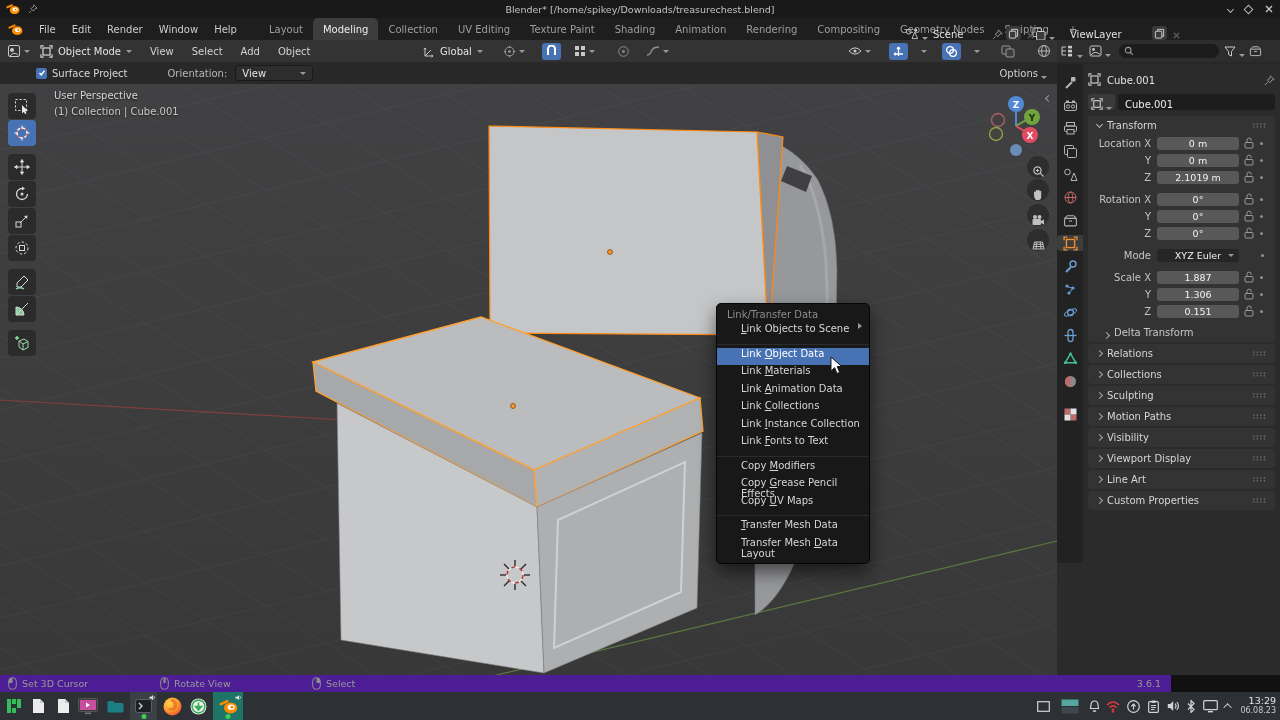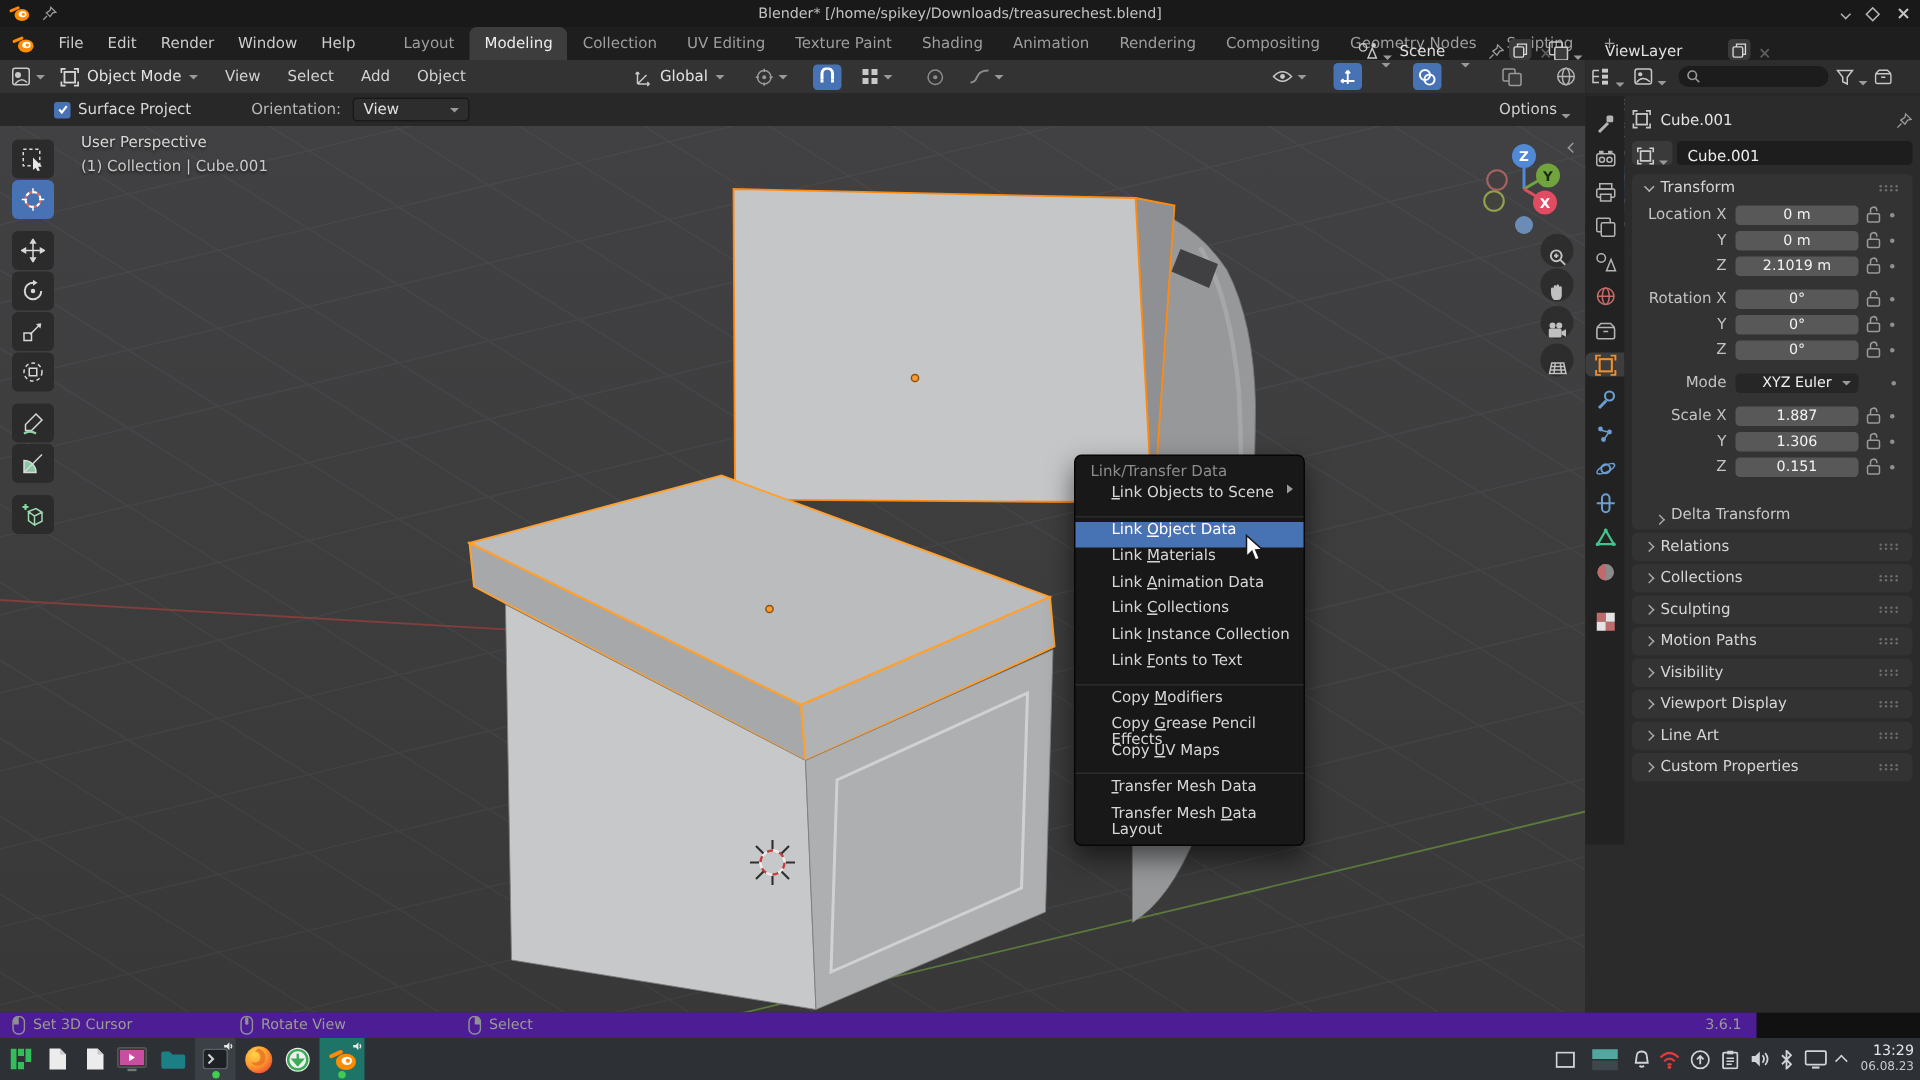--- a/index.html
+++ b/index.html
@@ -25,21 +25,21 @@
   #menubar{left:0;top:18px;width:1280px;height:22px;background:#1e1e1e;display:flex;align-items:stretch}
   #menubar .m{padding:0 8px;display:flex;align-items:center;color:#cccccc}
   #menubar .tabs{display:flex;margin-left:14px}
   #menubar .tab{padding:0 10px;display:flex;align-items:center;color:#9e9e9e;border-radius:5px 5px 0 0}
   #menubar .tab.active{background:#3d3d3d;color:#ececec}
   .wbox{background:#3a3a3a;border-radius:3px;width:15px;height:14px;display:flex;align-items:center;justify-content:center;margin-left:3px}
   
   #vparea{left:0;top:40px;width:1057px;height:635px;background:#3c3c3d}
   #vphead{left:0;top:0;width:1057px;height:22px;background:#333333;display:flex;align-items:center}
   #vphead .m{padding:0 9px;color:#d2d2d2}
-  .hgrp{display:flex;gap:10px}
+  .hgrp{display:flex;align-items:center;gap:10px}
   .hbtn{display:flex;align-items:center;padding:2px 3px;border-radius:3px}
   .hbtn.blue{background:#4772b3}
   #toolrow{left:0;top:22px;width:1057px;height:22px;background:#282828;display:flex;align-items:center}
   .chk{width:11px;height:11px;background:#4772b3;border-radius:2px;display:flex;align-items:center;justify-content:center;margin-right:5px}
   .dd{background:#2d2d2d;border:1px solid #1a1a1a;border-radius:3px;height:16px;display:flex;align-items:center;padding:0 6px;color:#e2e2e2}
   #vpcanvas{left:0;top:44px;width:1057px;height:591px;overflow:hidden;background:#3c3c3d}
   
   #vptools{left:8px;top:9px;display:flex;flex-direction:column;gap:1px;z-index:3}
   .tbtn{width:28px;height:26px;background:rgba(40,40,40,.85);border-radius:4px;display:flex;align-items:center;justify-content:center}
   .tbtn.active{background:#4772b3}
@@ -1017,21 +1017,21 @@
           <span class="adot"></span>
         </div>
         <div class="prow">
           <span class="plab">Z</span>
           <span class="pv">0.151</span>
           <svg class="lk" width="10" height="12" viewBox="0 0 10 12" color="#9a9a9a">
               <use href="#sym-lock"></use>
             </svg>
           <span class="adot"></span>
         </div>
-        <div class="flex" style="height:16px;padding-left:14px;margin-top:14px">
+        <div class="flex" style="height:16px;padding-left:14px;margin-top:3px">
           <span class="cvr"></span>
           <span style="color:#c8c8c8">Delta Transform</span>
         </div>
       </div>
 
       <div class="pbox">
           <div class="pboxhead">
             <span class="cvr"></span>
             <span>Relations</span>
             <svg class="grip" width="16" height="7" viewBox="0 0 18 7">

